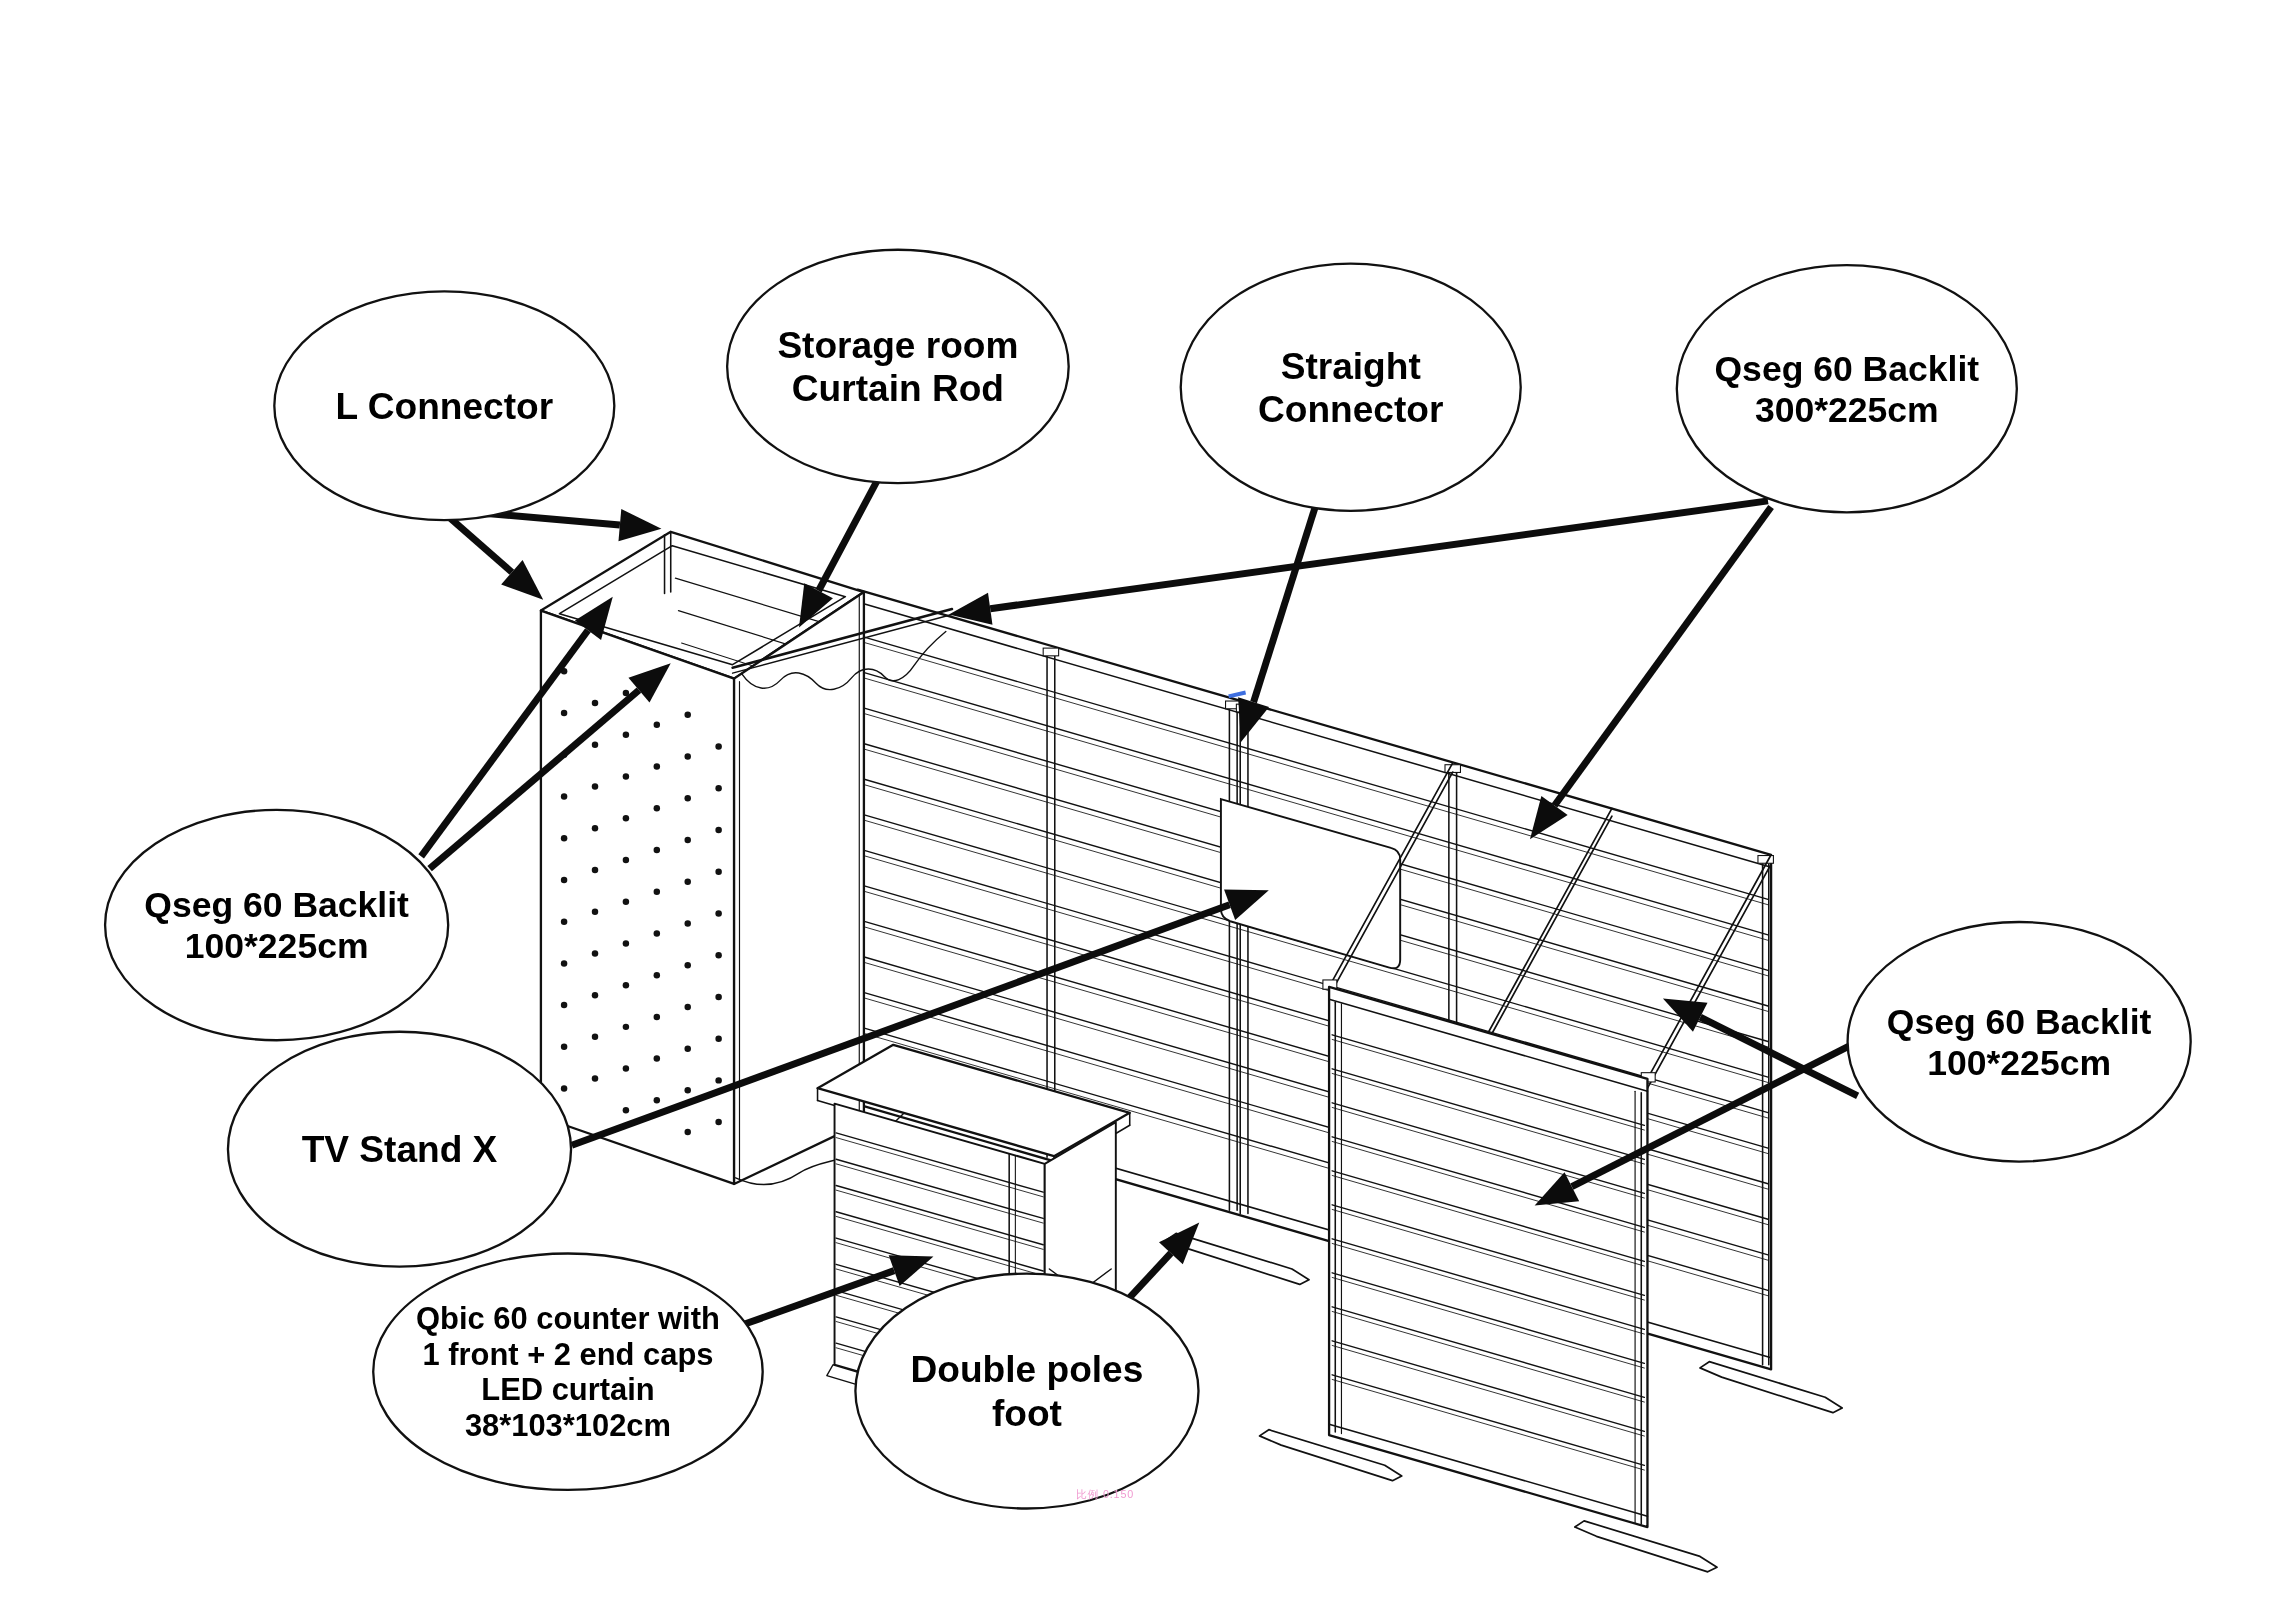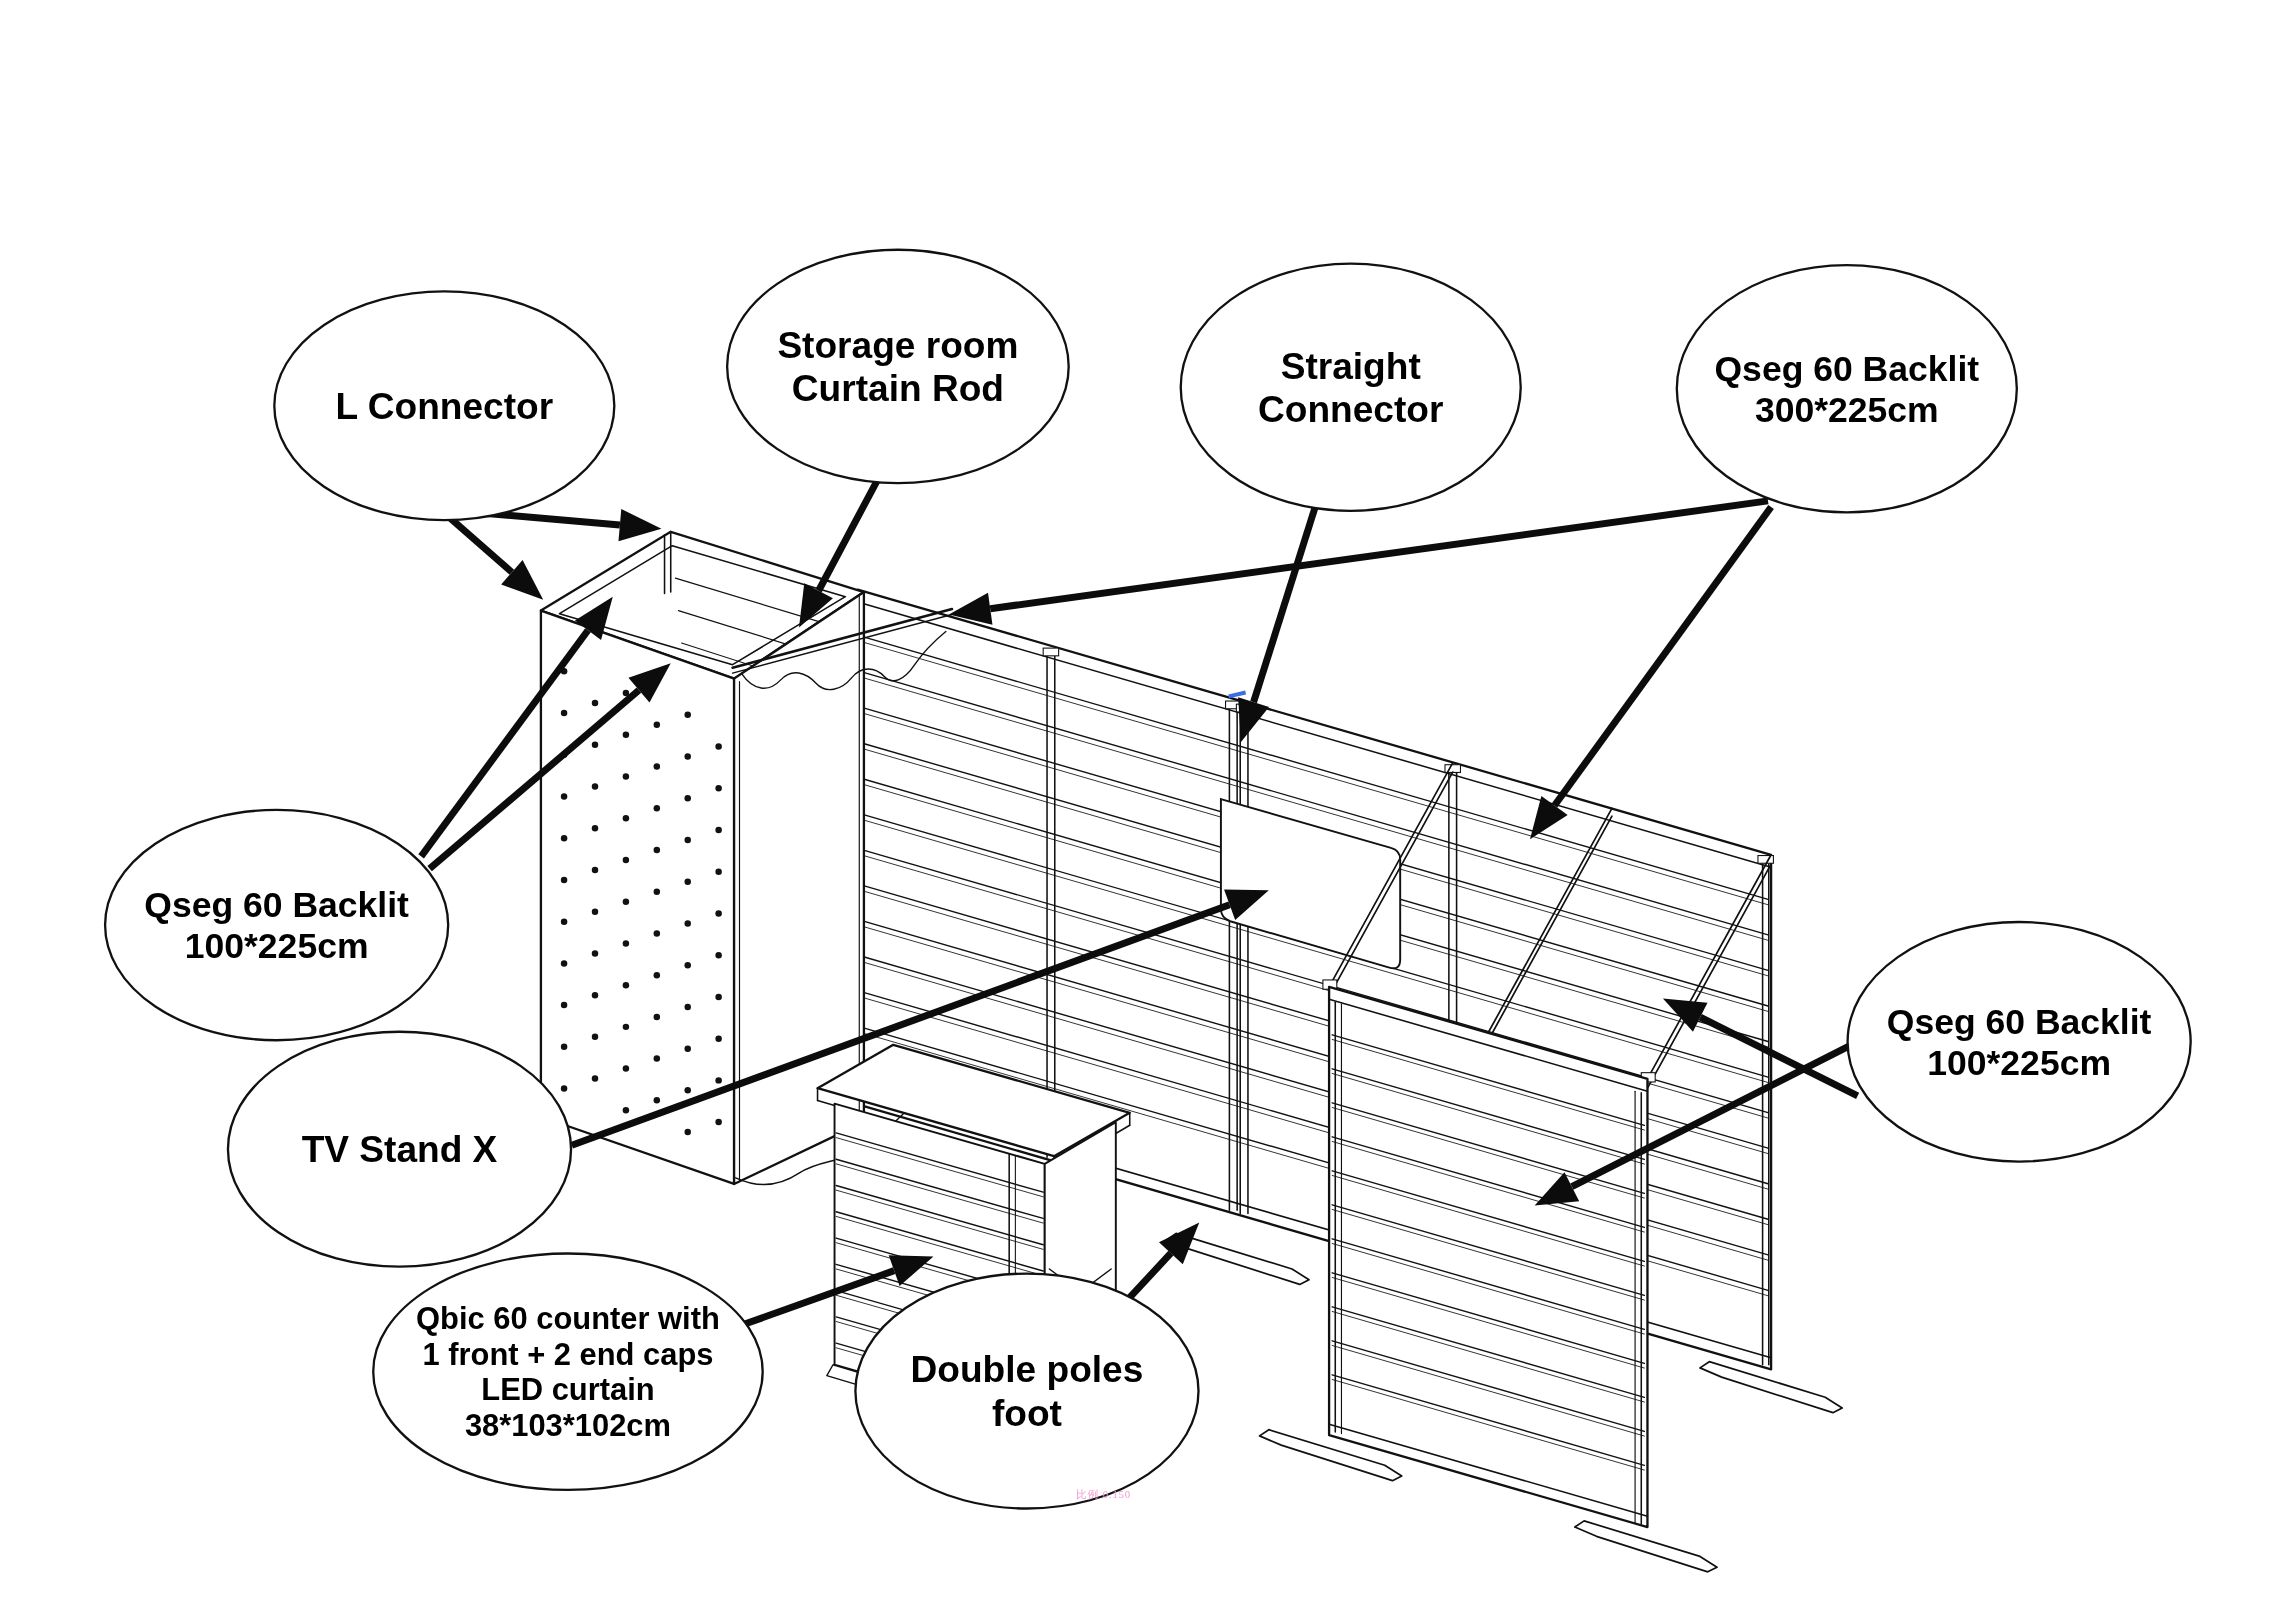--- a/index.html
+++ b/index.html
@@ -1,19 +1,19 @@
 <!DOCTYPE html>
 <html style="font-size:12.4px"><head>
 <meta charset="utf-8">
 <style>
   html,body{margin:0;padding:0;background:#ffffff;width:2295px;height:1623px;overflow:hidden;}
   #stage{position:relative;width:2295px;height:1623px;background:#fff;font-family:"Liberation Sans",sans-serif;}
   #scene{position:absolute;left:0;top:0;}
   #scale-note{position:absolute;left:1076px;top:1488px;font-size:10.8px;letter-spacing:0.8px;
-              font-family:Liberation Serif, serif;white-space:nowrap;}
+              font-family:Liberation Sans, sans-serif;white-space:nowrap;}
 </style>
 </head>
 <body>
 
 <div id="stage">
   <svg id="scene" width="2295" height="1623" viewBox="0 0 2970 2100">
       <g>
         <polygon points="1110,763 2292,1106 2292,1772 1110,1429" fill="#fff" stroke="#111111" stroke-width="3" stroke-linejoin="round"></polygon>
         <line x1="1110" y1="779" x2="2292" y2="1122" stroke="#111111" stroke-width="2" stroke-linecap="round"></line>
         <line x1="1110" y1="1415" x2="2292" y2="1757" stroke="#111111" stroke-width="2" stroke-linecap="round"></line>

